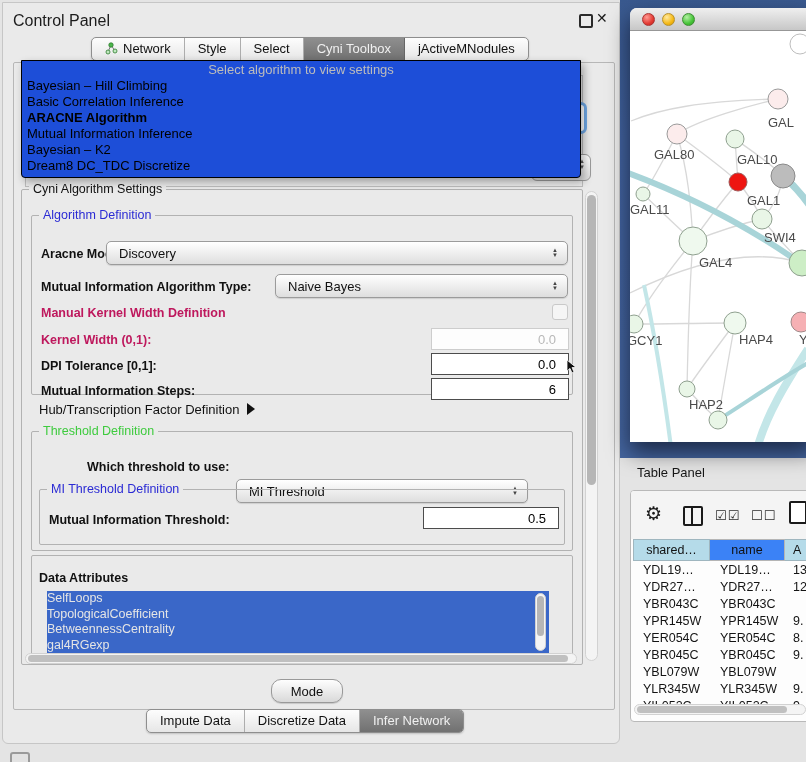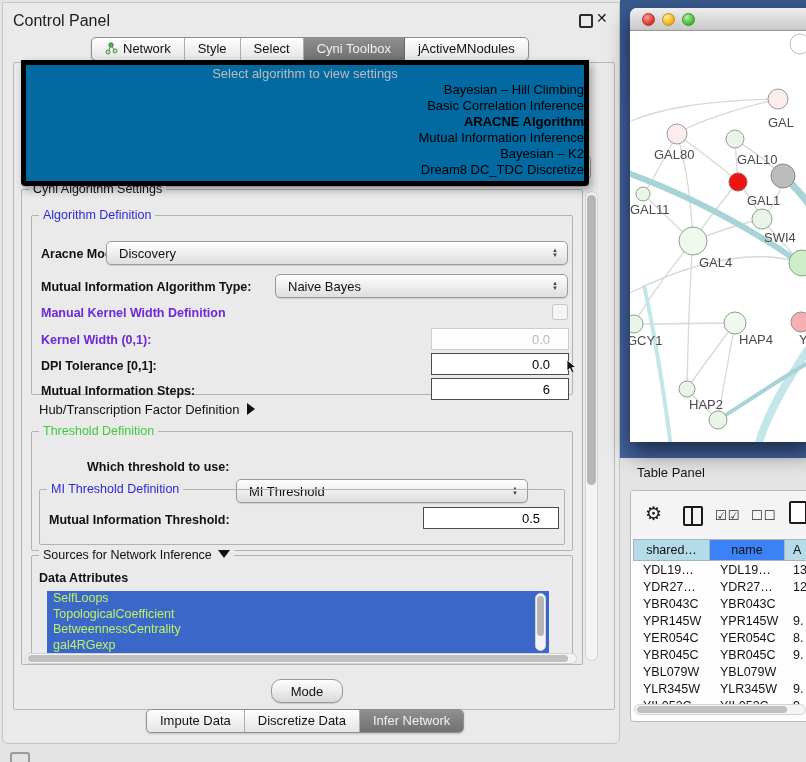--- a/index.html
+++ b/index.html
@@ -28,55 +28,55 @@
 
   
   .hid-group{position:absolute;left:22px;top:72px;width:556px;height:110px;border:1px solid #bdbdbd;background:#eaeaea;}
   .combo-frag1{position:absolute;left:532px;top:99px;width:46px;height:26px;border-radius:6px;
        border:3px solid #6ea7e4;background:#fff;}
   .combo-frag2{position:absolute;left:528px;top:151px;width:58px;height:25px;border-radius:6px;
        border:1px solid #9b9b9b;background:linear-gradient(#fff,#dcdcdc);}
   .frag-arrows{position:absolute;right:5px;top:3px;font-size:6px;line-height:6px;color:#555;text-align:center;}
 
   
-  .popup{position:absolute;left:18px;top:57px;width:558px;height:116px;background:#0369a1;
-       border:5px solid #000000;border-radius:0 0 4px 4px;box-shadow:3px 4px 9px rgba(0,0,0,.32);z-index:9;}
+  .popup{position:absolute;left:18px;top:57px;width:558px;height:116px;background:#1d4ed8;
+       border:1px solid #000000;border-radius:0 0 4px 4px;box-shadow:3px 4px 9px rgba(0,0,0,.32);z-index:9;}
   .popup .ph{font-size:13px;line-height:16px;color:#bcbcbc;text-align:center;margin-top:1px;}
-  .popup .dd-item{font-size:13px;line-height:16px;color:#000;padding-left:5px;white-space:nowrap;text-align:right;}
+  .popup .dd-item{font-size:13px;line-height:16px;color:#000;padding-left:5px;white-space:nowrap;}
   .popup .dd-bold{font-weight:bold;}
 
   
   .group{position:absolute;border:1px solid #b2b2b2;border-radius:2px;}
   .legend{position:absolute;background:#eaeaea;padding:0 4px;font-size:12.5px;line-height:14px;white-space:nowrap;}
   .lg-blue{color:#2a2ad4;}
   .lg-green{color:#3ecb3e;}
 
   .lbl{position:absolute;font-size:12.5px;font-weight:bold;color:#111;white-space:nowrap;}
-  .lbl.dis{color:#6d28d9;}
+  .lbl.dis{color:#be185d;}
   .plain{font-weight:normal;font-size:13px;}
 
   .combo{position:absolute;height:24px;border:1px solid #9b9b9b;border-radius:5px;
        background:linear-gradient(#ffffff,#dedede);box-shadow:0 1px 1px rgba(0,0,0,.12);
        font-size:13px;color:#111;display:flex;align-items:center;padding-left:12px;box-sizing:border-box;}
   .combo .arrows{position:absolute;right:9px;top:50%;transform:translateY(-50%);
        font-size:6px;line-height:5px;color:#444;text-align:center;}
 
   .field{position:absolute;height:22px;background:#fff;border:1.5px solid #4c4c4c;font-size:13px;color:#000;
-       display:flex;align-items:center;justify-content:flex-end;padding:0 18px;box-sizing:border-box;}
+       display:flex;align-items:center;justify-content:flex-end;padding:0 12px;box-sizing:border-box;}
   .field.dis{border:1px solid #cdcdcd;color:#b8b8b8;background:#fdfdfd;}
 
   .chk{position:absolute;width:14px;height:14px;border:1px solid #c9c9c9;border-radius:3px;background:#f5f5f5;}
 
   .vsb{position:absolute;width:13px;background:#f4f4f4;border:1px solid #d2d2d2;border-radius:7px;box-sizing:border-box;}
   .vsb .thumb{position:absolute;left:1px;width:9px;background:#b6b6b6;border-radius:5px;}
   .hsb{position:absolute;height:11px;background:#f4f4f4;border:1px solid #d2d2d2;border-radius:6px;box-sizing:border-box;}
   .hsb .thumb{position:absolute;top:1px;height:7px;background:#c0c0c0;border-radius:4px;}
 
   .attr-list{position:absolute;left:44px;top:588px;width:502px;height:62px;background:#fff;overflow:hidden;}
-  .attr-item{font-size:12.5px;line-height:15.5px;color:#bef264;background:#3a67c8;padding-left:6px;white-space:nowrap;}
+  .attr-item{font-size:12.5px;line-height:15.5px;color:#e5e5e5;background:#3a67c8;white-space:nowrap;}
 
   .btn{position:absolute;border:1px solid #999;border-radius:10px;background:linear-gradient(#fefefe,#d9d9d9);
        font-size:13px;color:#111;display:flex;align-items:center;justify-content:center;box-shadow:0 1px 1px rgba(0,0,0,.15);}
 
   .tri-right{display:inline-block;width:0;height:0;border-left:8px solid #111;border-top:6px solid transparent;border-bottom:6px solid transparent;margin-left:8px;vertical-align:-1px;}
   .tri-down{display:inline-block;width:0;height:0;border-top:8px solid #111;border-left:6px solid transparent;border-right:6px solid transparent;margin-left:6px;vertical-align:1px;}
 
   .mini-icon{position:absolute;left:10px;top:752px;width:16px;height:13px;border:2px solid #9a9a9a;border-radius:3px;background:#e2e2e2;}
 
   
@@ -215,23 +215,20 @@
       <span>MI Threshold</span>
       <span class="arrows">▲<br>▼</span>
     </div>
 
     <div class="group" style="left:36px;top:486px;width:524px;height:54px;"></div>
     <div class="legend lg-blue" style="left:44px;top:479px;">MI Threshold Definition</div>
     <div class="lbl" style="left:46px;top:510px;">Mutual Information Threshold:</div>
     <div class="field" style="left:420px;top:504px;width:136px;">0.5</div>
 
     <div class="group" style="left:28px;top:552px;width:540px;height:106px;"></div>
-    <div class="legend" style="left:36px;top:545px;color:#111;">
-      <span>Sources for Network Inference</span><span class="tri-down"></span>
-    </div>
     <div class="lbl" style="left:36px;top:568px;">Data Attributes</div>
     <div class="attr-list">
         <div class="attr-item">SelfLoops</div>
         <div class="attr-item">TopologicalCoefficient</div>
         <div class="attr-item">BetweennessCentrality</div>
         <div class="attr-item">gal4RGexp</div>
       </div>
     <div class="vsb" style="left:532px;top:590px;height:58px;width:11px;">
       <div class="thumb" style="top:2px;height:40px;width:7px;"></div>
     </div>

